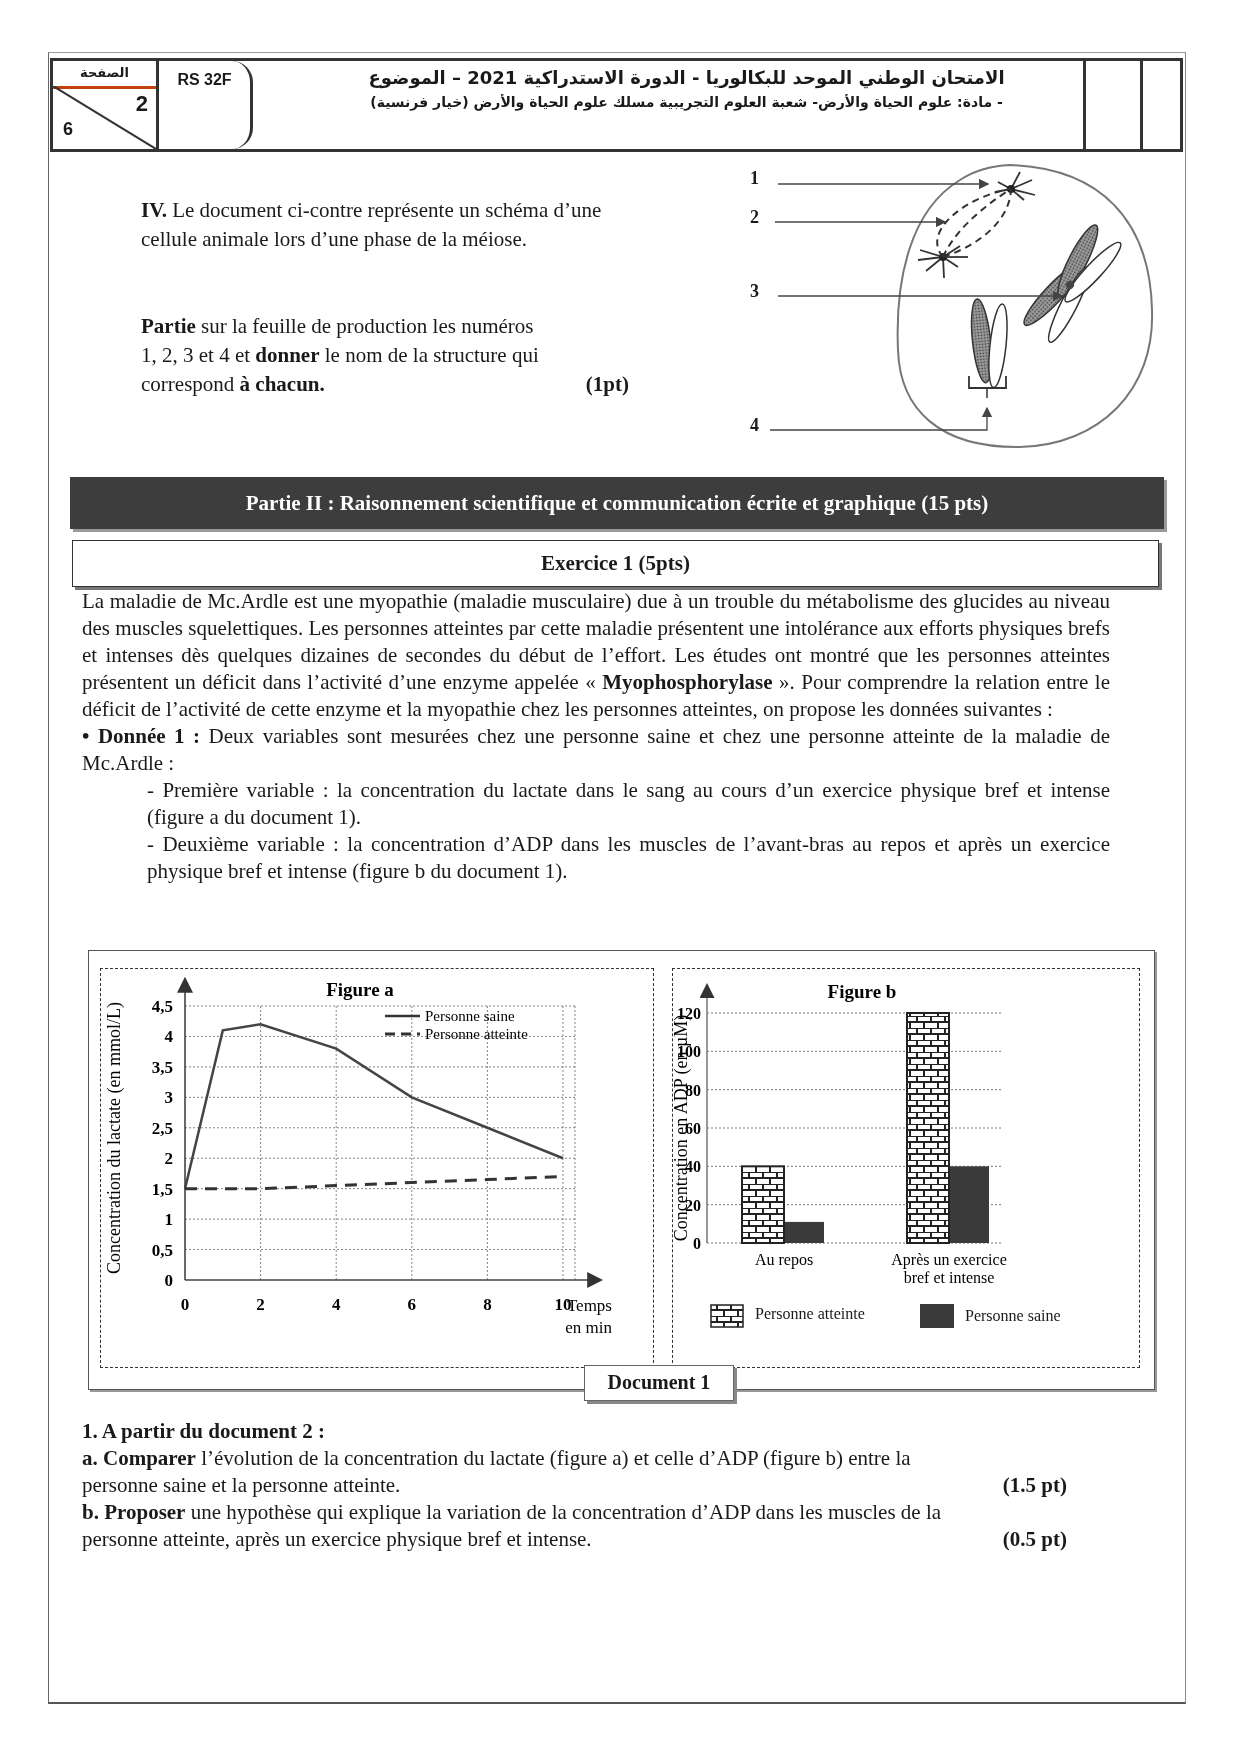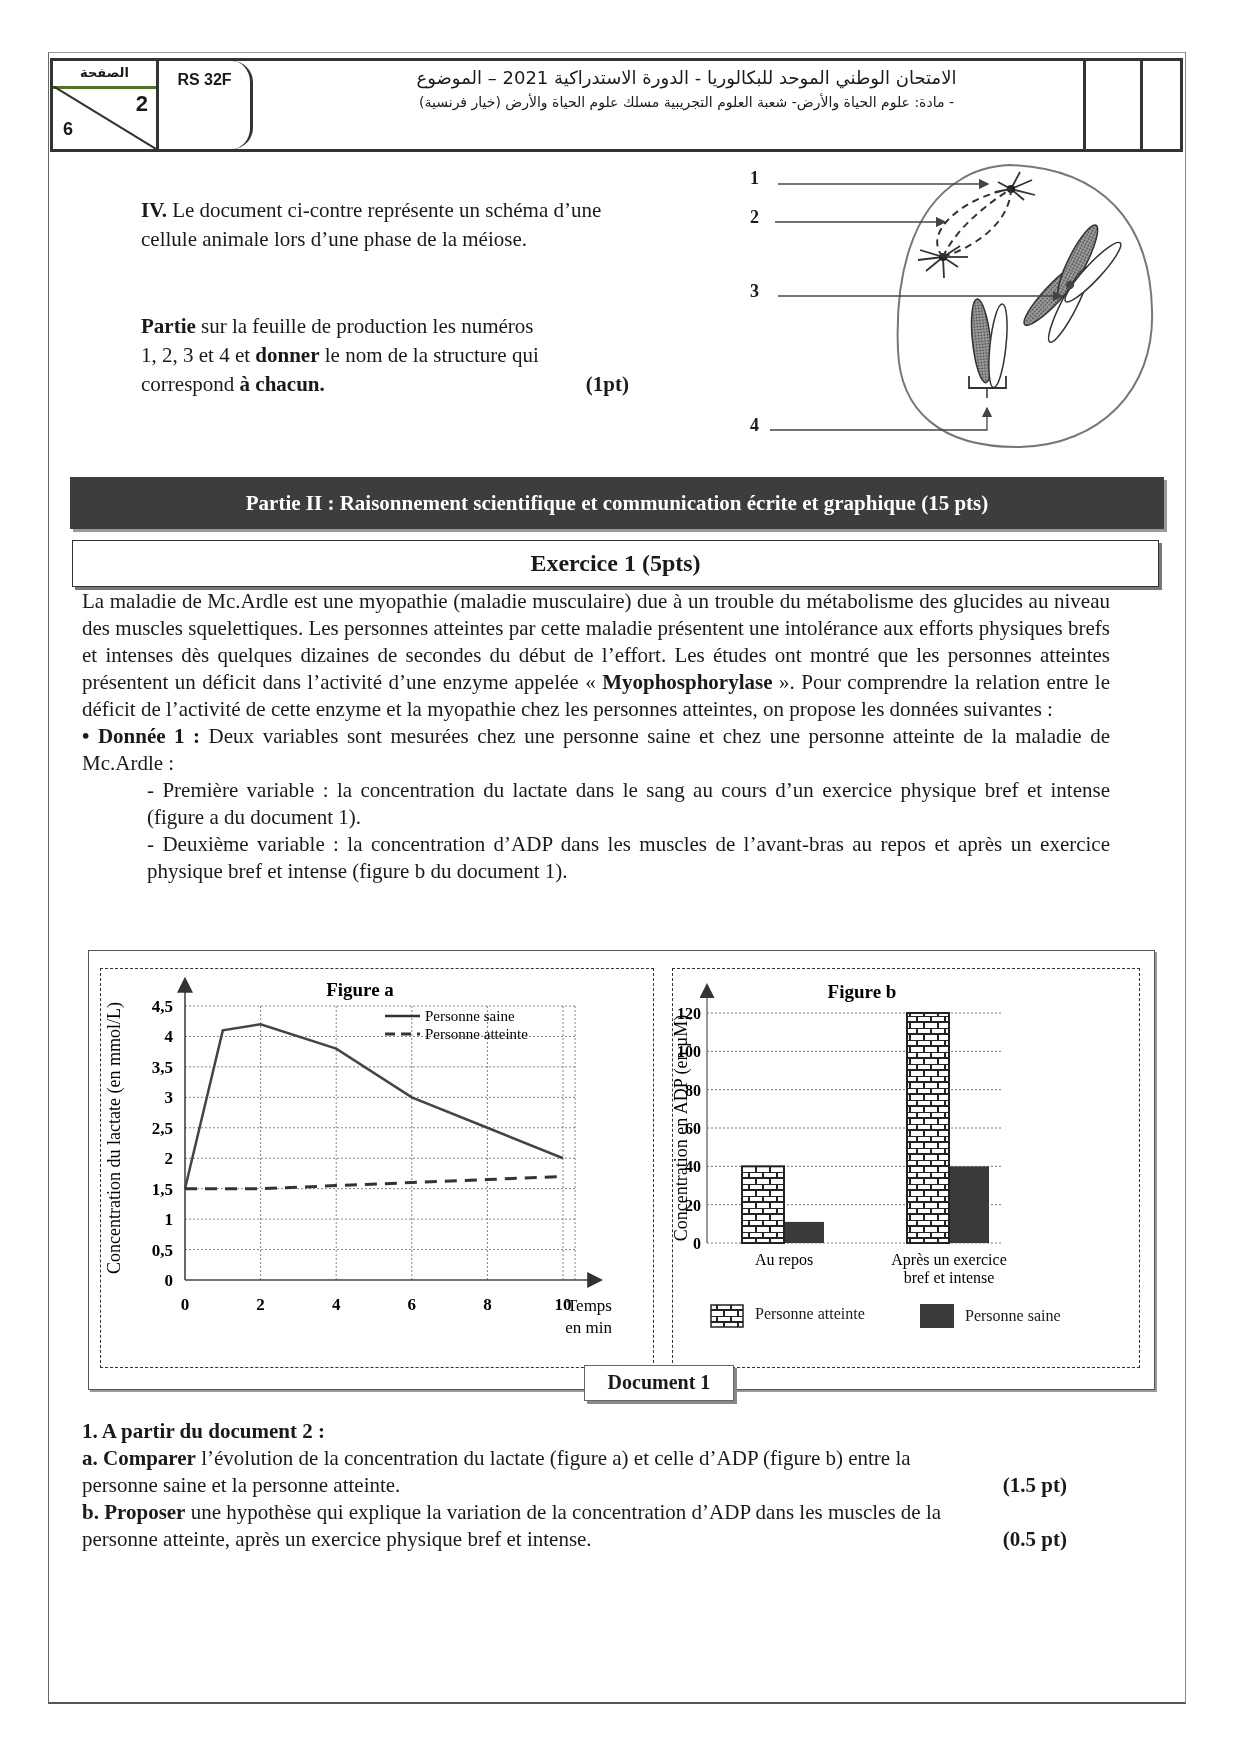--- a/index.html
+++ b/index.html
@@ -4,39 +4,39 @@
 <style>
   html, body { margin:0; padding:0; background:#fff; }
   body { width:1240px; height:1752px; position:relative; overflow:hidden; font-family:"Liberation Serif", serif; color:#1a1a1a; }
   .abs { position:absolute; }
   .page-frame { left:48px; top:52px; width:1138px; height:1652px; border-left:1px solid #666; border-right:1px solid #888; border-bottom:2px solid #555; border-top:1px solid #999; box-sizing:border-box; }
 
   
   .hdr { left:50px; top:58px; width:1133px; height:94px; border:3px solid #333; box-sizing:border-box; }
   .hdr .cell { position:absolute; top:0; bottom:0; border-right:3px solid #333; box-sizing:border-box; }
   .hdr .c-page { left:0; width:106px; }
-  .hdr .c-page .lbl { position:absolute; left:0; right:0; top:0; height:25px; border-bottom:3px solid #4d7c0f; text-align:center; font-family:"DejaVu Sans", sans-serif; font-size:13px; font-weight:bold; line-height:24px; }
+  .hdr .c-page .lbl { position:absolute; left:0; right:0; top:0; height:25px; border-bottom:3px solid #c2410c; text-align:center; font-family:"DejaVu Sans", sans-serif; font-size:13px; font-weight:bold; line-height:24px; }
   .hdr .c-page svg { position:absolute; left:0; top:25px; }
   .hdr .c-page .num-top { position:absolute; right:8px; top:30px; font-family:"Liberation Sans", sans-serif; font-weight:bold; font-size:22px; }
   .hdr .c-page .num-bot { position:absolute; left:10px; top:58px; font-family:"Liberation Sans", sans-serif; font-weight:bold; font-size:18px; }
   .hdr .c-code { left:106px; width:94px; text-align:center; font-family:"Liberation Sans", sans-serif; font-weight:bold; font-size:16px; padding-top:10px;border-radius:21px; }
-  .hdr .c-title { left:200px; width:890px; text-align:right; padding-right:20px; direction:rtl; font-family:"DejaVu Sans", sans-serif; font-weight:normal; }
+  .hdr .c-title { left:200px; width:890px; text-align:right; padding-right:20px; direction:rtl; font-family:"DejaVu Sans", sans-serif; font-weight:bold; }
   .hdr .c-title .t1 { font-size:18px; margin-top:6px; text-align:center; }
   .hdr .c-title .t2 { font-size:14px; margin-top:6px; text-align:center; }
   .hdr .c-blank { left:1030px; width:97px; border-right:none; border-left:3px solid #333; }
 
   .txt { font-size:21px; line-height:29px; }
   b { font-weight:bold; }
 
   
   .cell-diag { left:740px; top:160px; width:420px; height:290px; }
 
   
   .band { left:70px; top:477px; width:1094px; height:52px; background:#3d3d3d; color:#fff; text-align:center; font-size:21px; font-weight:bold; line-height:52px; box-shadow:3px 3px 0 #999; }
-  .ex-box { left:72px; top:540px; width:1087px; height:47px; border:1.5px solid #333; box-sizing:border-box; text-align:center; font-size:24px; font-weight:bold; line-height:44px; box-shadow:3px 3px 0 #777; }
+  .ex-box { left:72px; top:540px; width:1087px; height:47px; border:1.5px solid #333; box-sizing:border-box; text-align:center; font-size:21px; font-weight:bold; line-height:44px; box-shadow:3px 3px 0 #777; }
 
   .para { left:82px; top:588px; width:1028px; font-size:21px; line-height:27px; text-align:justify; }
   .para p { margin:0; }
   .ind { padding-left:65px; }
 
   
   .doc-box { left:88px; top:950px; width:1067px; height:440px; border:1.5px solid #555; box-sizing:border-box; box-shadow:2px 2px 0 #999; }
   .dash-a { left:100px; top:968px; width:554px; height:400px; border:1.5px dashed #333; box-sizing:border-box; }
   .dash-b { left:672px; top:968px; width:468px; height:400px; border:1.5px dashed #333; box-sizing:border-box; }
   .doc-label { left:584px; top:1365px; width:148px; height:34px; background:#fff; border:1.5px solid #666; box-shadow:3px 3px 0 #888; text-align:center; font-size:20px; font-weight:bold; line-height:32px; }

